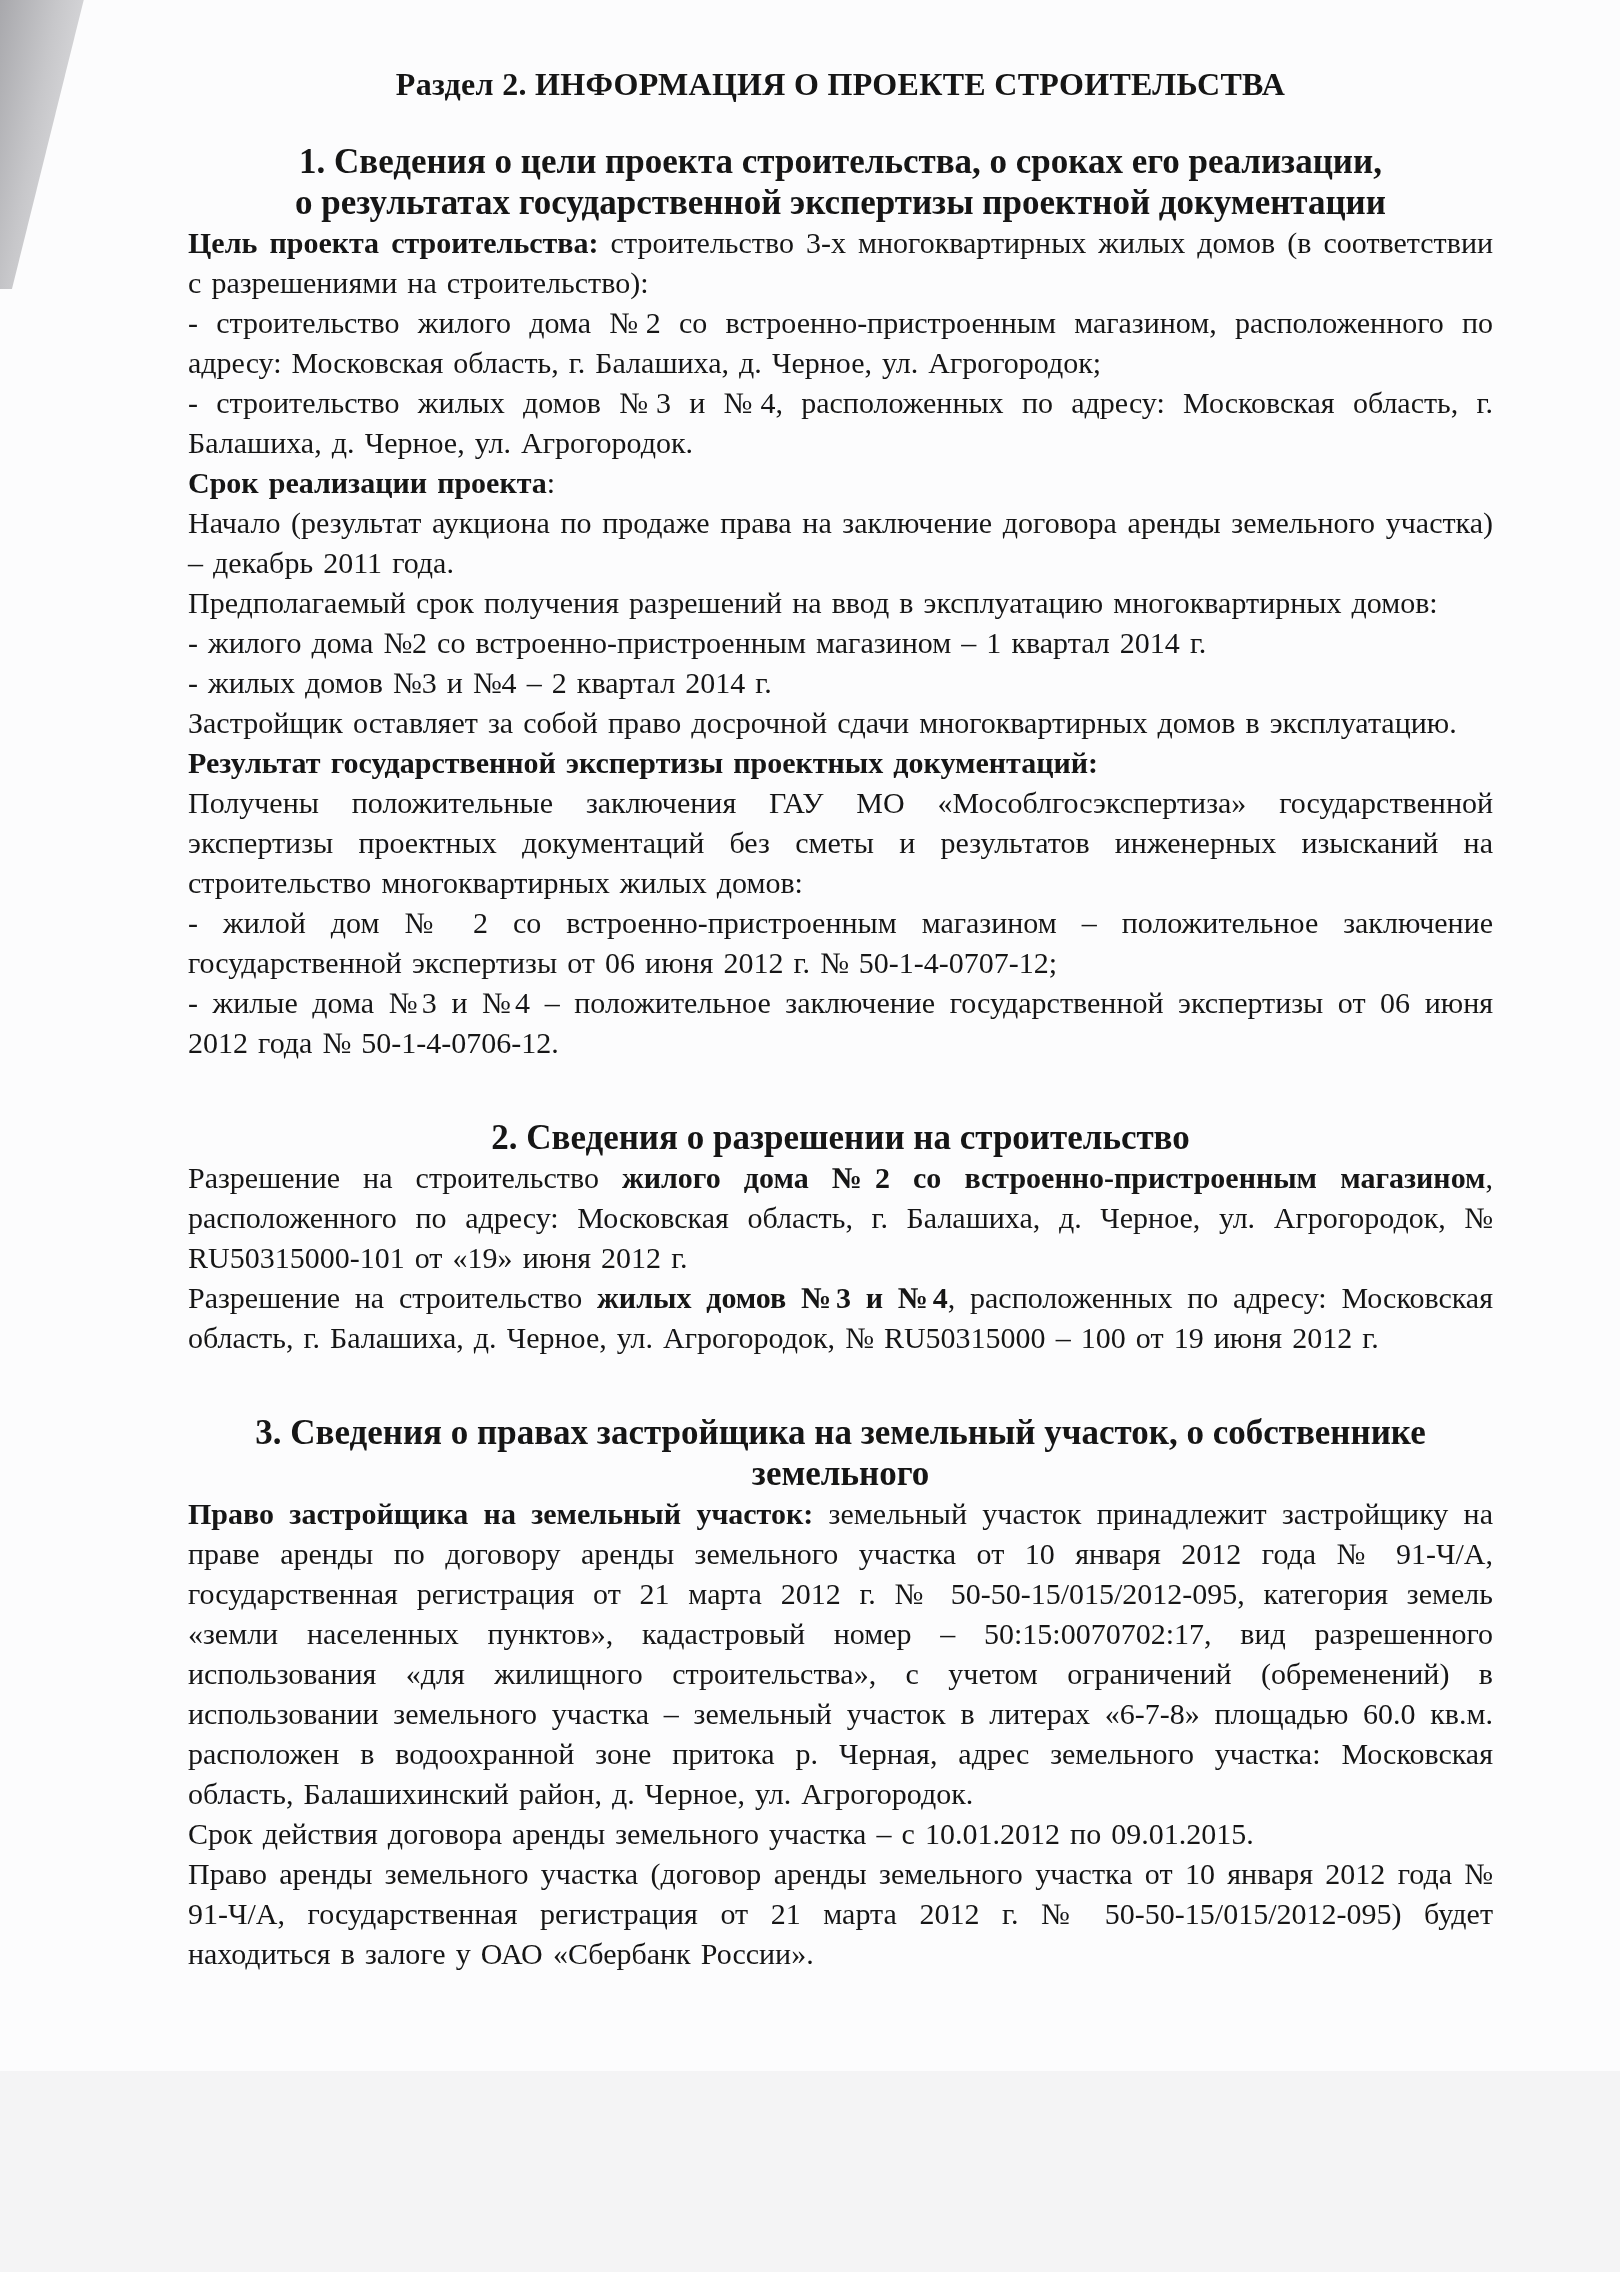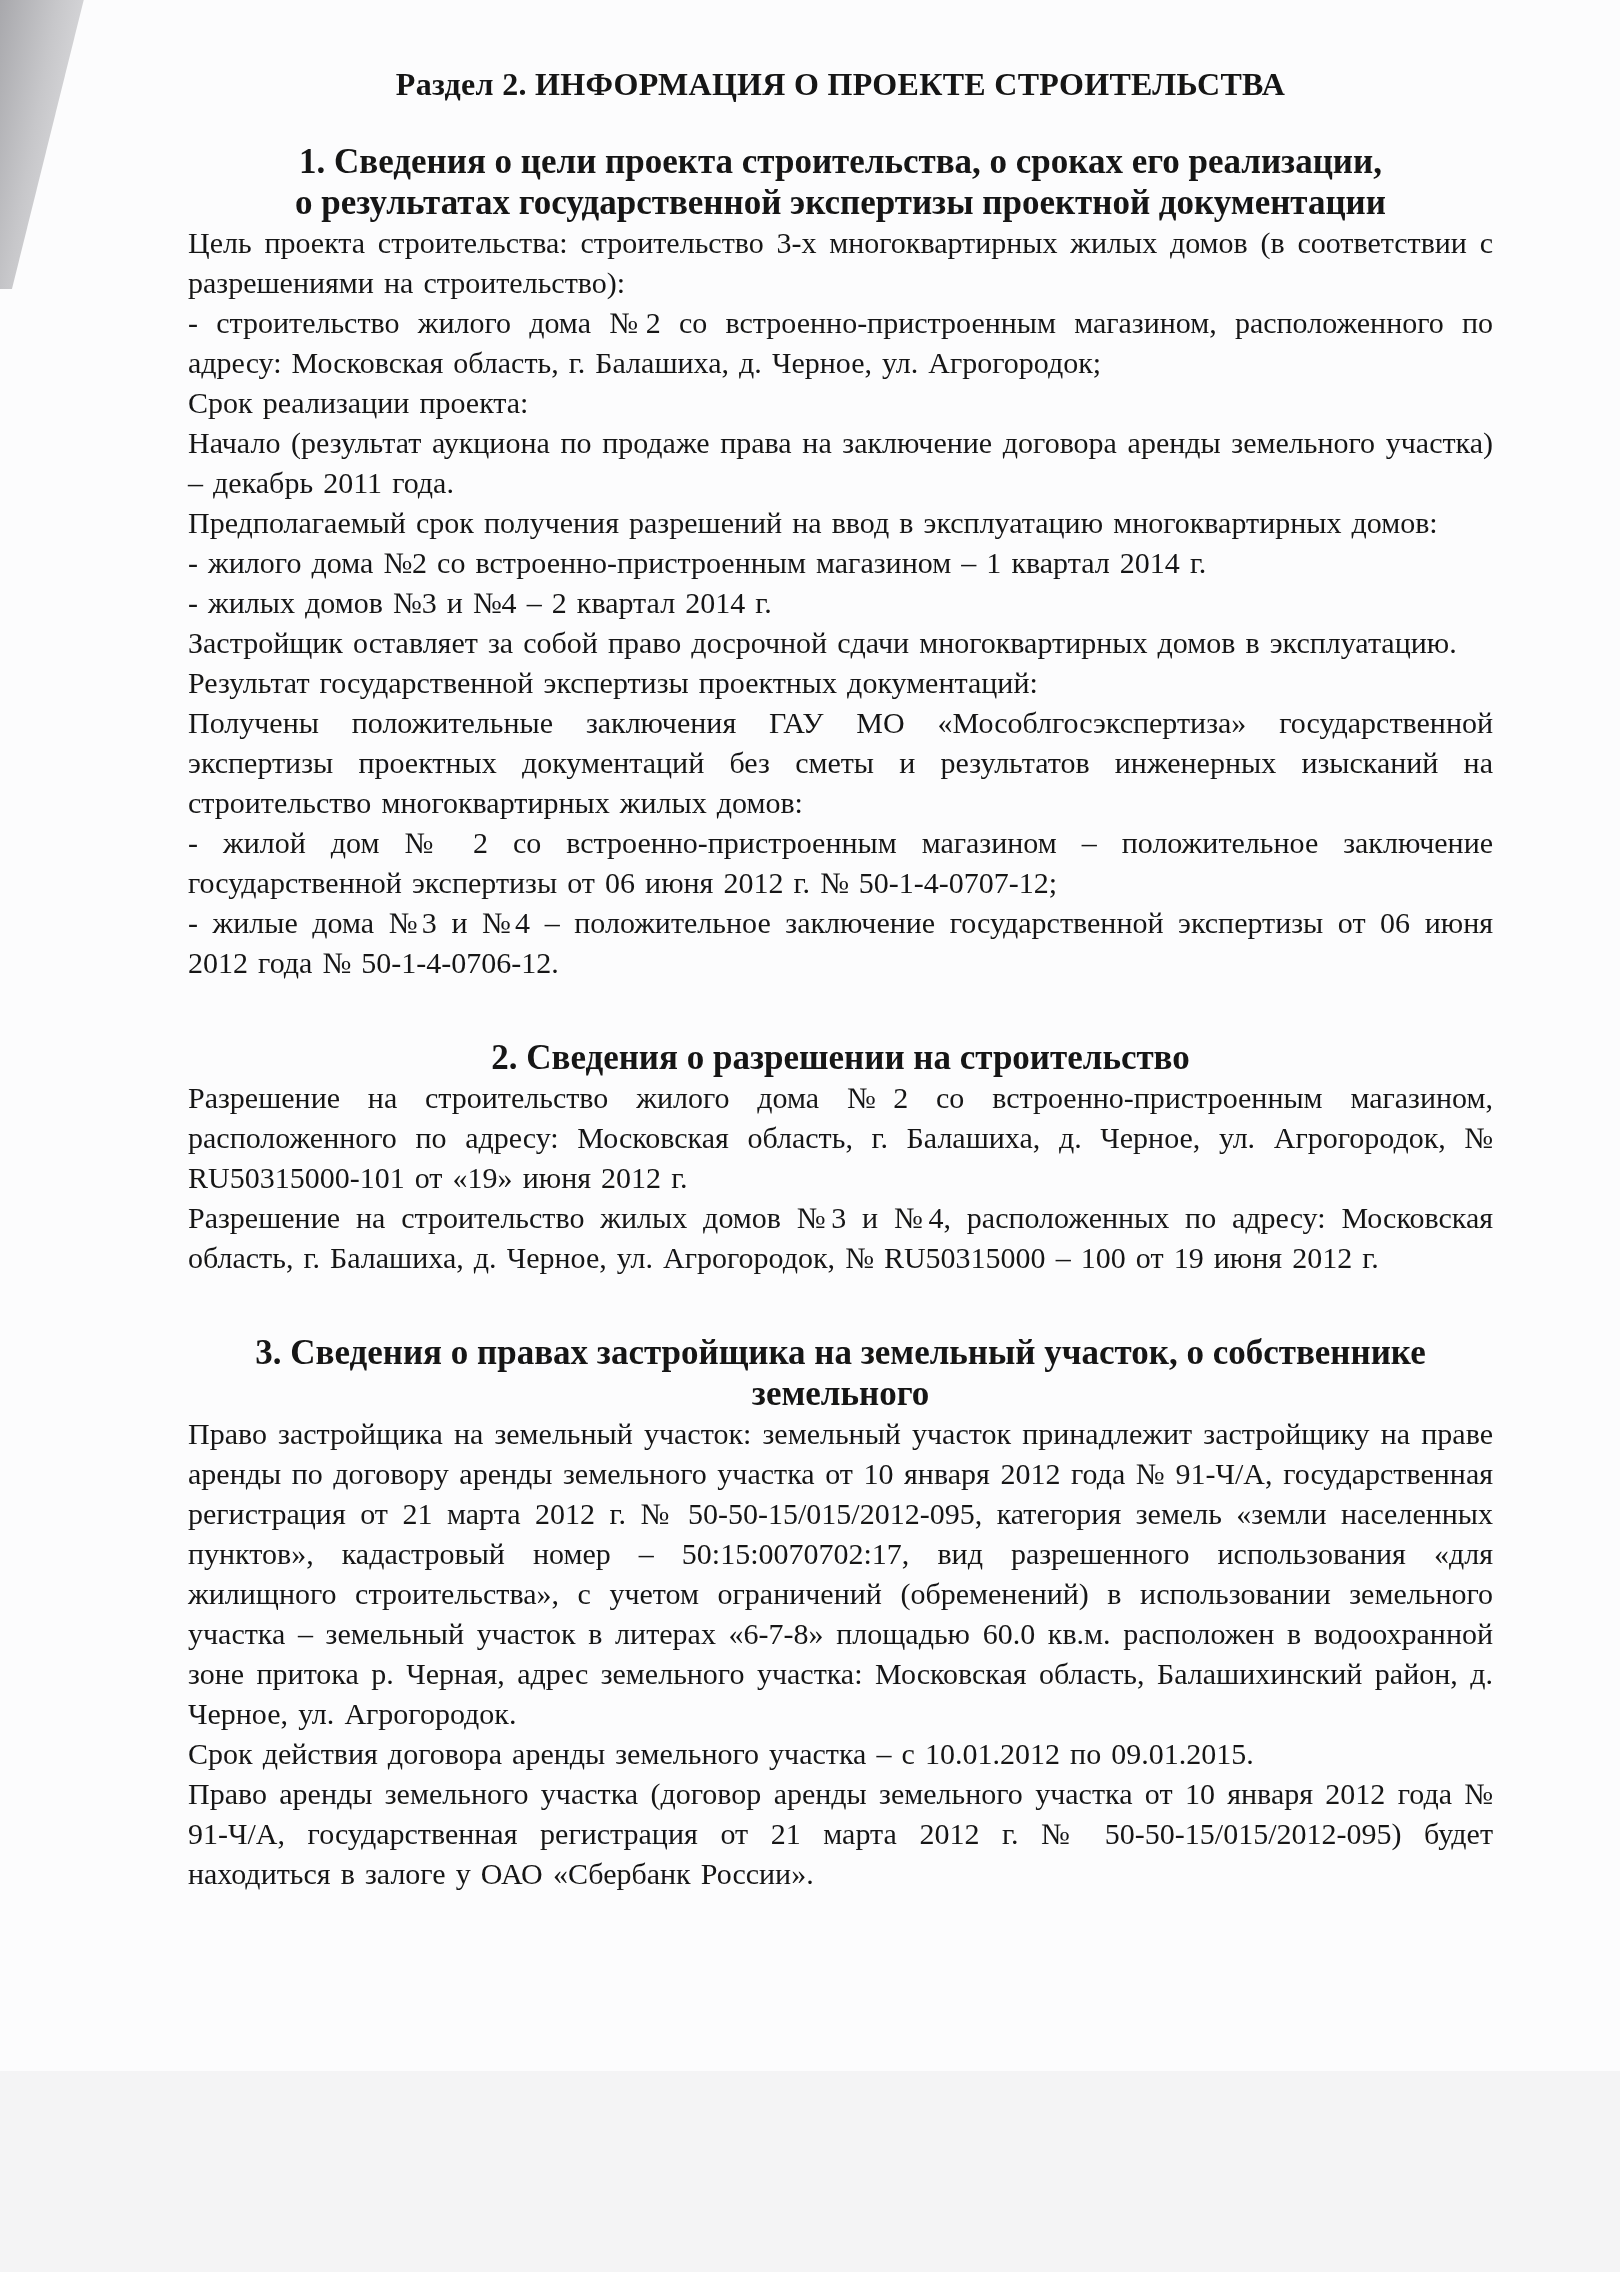--- a/index.html
+++ b/index.html
@@ -63,40 +63,41 @@
   .mt-first { margin-top: 36px; }
   .mt-gap { margin-top: 54px; }
   .para {
     margin: 0;
     font-size: 30px;
     line-height: 40px;
     text-align: justify;
     text-align-last: left;
     word-spacing: 2.6px;
   }
-  .bold { font-weight: normal; }
+  .bold { font-weight: bold; }
 </style>
 </head>
 <body>
 
 <div class="page">
   <div class="curl"></div>
   <div class="curl-highlight"></div>
 
   <div class="content">
 
     <h1 class="doc-title">Раздел 2. ИНФОРМАЦИЯ О ПРОЕКТЕ СТРОИТЕЛЬСТВА</h1>
 
     <section>
       <h2 class="sec-heading mt-first">
         <div>1. Сведения о цели проекта строительства, о сроках его реализации,</div>
         <div>о результатах государственной экспертизы проектной документации</div>
       </h2>
       <p class="para"><span class="bold">Цель проекта строительства:</span><span> строительство 3-х многоквартирных жилых домов (в соответствии с разрешениями на строительство):</span></p>
       <p class="para"><span>- строительство жилого дома №2 со встроенно-пристроенным магазином, расположенного по адресу: Московская область, г. Балашиха, д. Черное, ул. Агрогородок;</span></p>
+      <p class="para"><span>- строительство жилых домов №3 и №4, расположенных по адресу: Московская область, г. Балашиха, д. Черное, ул. Агрогородок.</span></p>
       <p class="para"><span class="bold">Срок реализации проекта</span><span>:</span></p>
       <p class="para"><span>Начало (результат аукциона по продаже права на заключение договора аренды земельного участка) – декабрь 2011 года.</span></p>
       <p class="para"><span>Предполагаемый срок получения разрешений на ввод в эксплуатацию многоквартирных домов:</span></p>
       <p class="para"><span>- жилого дома №2 со встроенно-пристроенным магазином – 1 квартал 2014 г.</span></p>
       <p class="para"><span>- жилых домов №3 и №4 – 2 квартал 2014 г.</span></p>
       <p class="para"><span>Застройщик оставляет за собой право досрочной сдачи многоквартирных домов в эксплуатацию.</span></p>
       <p class="para"><span class="bold">Результат государственной экспертизы проектных документаций:</span></p>
       <p class="para"><span>Получены положительные заключения ГАУ МО «Мособлгосэкспертиза» государственной экспертизы проектных документаций без сметы и результатов инженерных изысканий на строительство многоквартирных жилых домов:</span></p>
       <p class="para"><span>- жилой дом № 2 со встроенно-пристроенным магазином – положительное заключение государственной экспертизы от 06 июня 2012 г. № 50-1-4-0707-12;</span></p>
       <p class="para"><span>- жилые дома №3 и №4 – положительное заключение государственной экспертизы от 06 июня 2012 года № 50-1-4-0706-12.</span></p>

